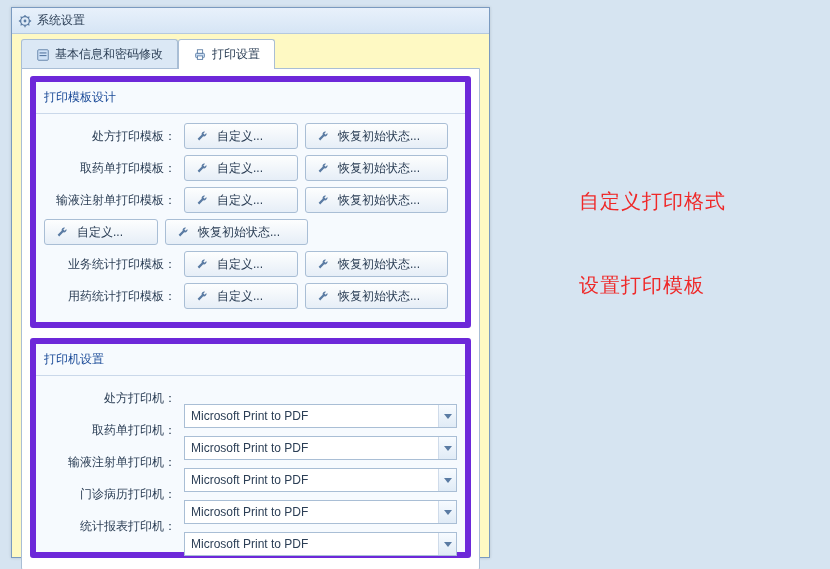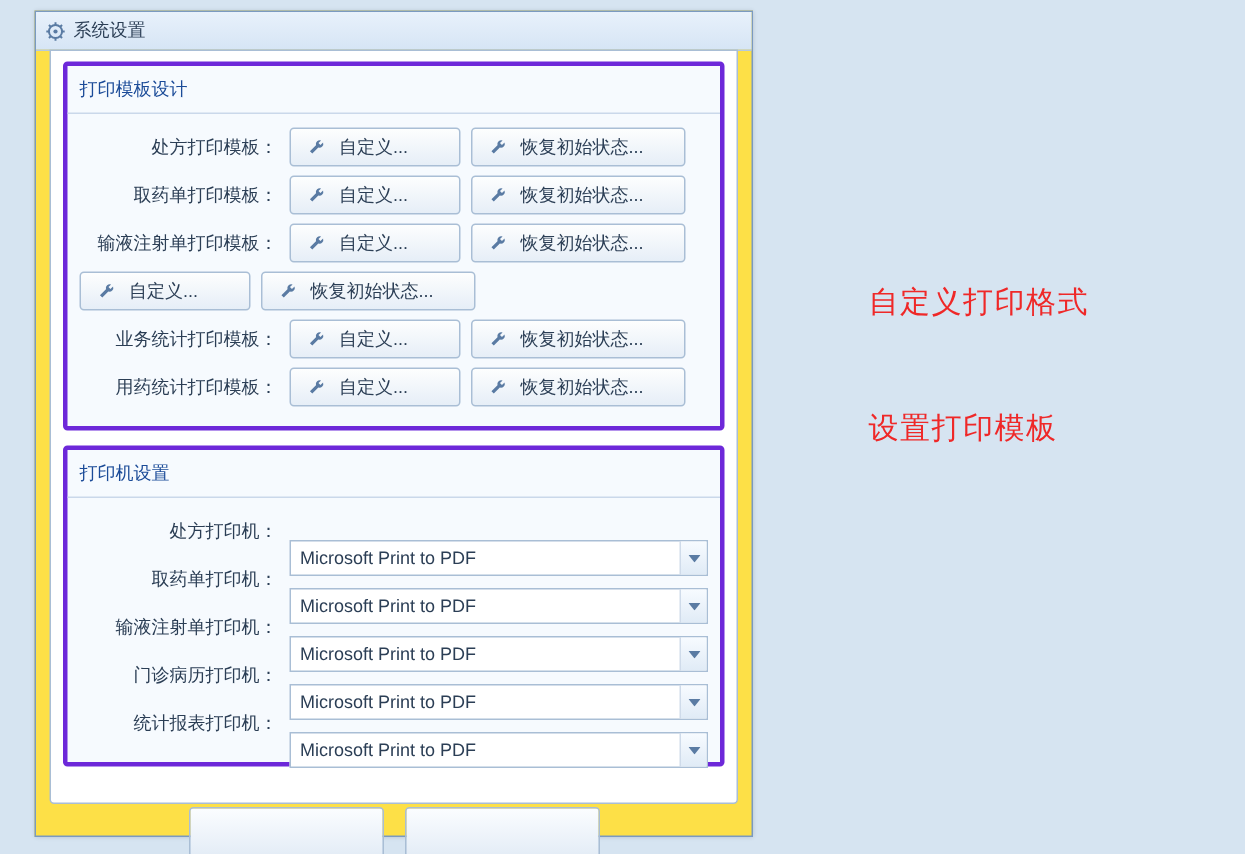--- a/index.html
+++ b/index.html
@@ -6,25 +6,25 @@
     body {
       font-family: "Microsoft YaHei", Tahoma, Arial, sans-serif;
       font-size: 12px;
       background: #d6e4f1;
       width: 830px;
       height: 569px;
       overflow: hidden;
     }
     .window {
       position: absolute;
-      left: 23px;
+      left: 11px;
       top: 7px;
       width: 479px;
       height: 551px;
-      background: #fde047;
+      background: #fef9c3;
       border: 1px solid #7a9ac0;
       box-shadow: 0 0 3px rgba(0,0,0,0.15);
     }
     .titlebar {
       height: 26px;
       background: linear-gradient(#e8f1fb, #d6e5f5);
       border-bottom: 1px solid #b5c9de;
       display: flex;
       align-items: center;
       padding: 0 6px;
@@ -61,21 +61,21 @@
       margin: 0 9px 9px 9px;
       border: 1px solid #a9bed5;
       background: #fff;
       height: 503px;
       border-radius: 0 0 3px 3px;
       top: -1px;
     }
     .panel-inner { padding: 7px 8px; }
 
     .group {
-      border: 3px solid #6d28d9;
+      border: 6px solid #6d28d9;
       border-radius: 3px;
       background: #f6fafe;
       margin-bottom: 10px;
     }
     .group-header {
       padding: 7px 8px;
       color: #1b4b98;
       border-bottom: 1px solid #cad8ea;
       font-size: 12px;
     }
@@ -188,20 +188,38 @@
 <div class="window">
   <div class="titlebar">
     <svg class="title-icon" viewBox="0 0 16 16">
         <circle cx="8" cy="8" r="5" fill="none" stroke="#5a7ba3" stroke-width="1.5"></circle>
         <circle cx="8" cy="8" r="1.6" fill="#5a7ba3"></circle>
         <path d="M8 1v2M8 13v2M1 8h2M13 8h2M3 3l1.4 1.4M11.6 11.6L13 13M13 3l-1.4 1.4M4.4 11.6L3 13" stroke="#5a7ba3" stroke-width="1.5"></path>
       </svg>
     <span class="title-text">系统设置</span>
   </div>
 
+  <div class="tabs">
+    <div class="tab">
+      <svg class="tab-icon" viewBox="0 0 16 16">
+          <rect x="2" y="2" width="12" height="12" rx="1" fill="#cfe2f7" stroke="#5a7ba3"></rect>
+          <rect x="4" y="5" width="8" height="1.3" fill="#5a7ba3"></rect>
+          <rect x="4" y="8" width="8" height="1.3" fill="#5a7ba3"></rect>
+        </svg>
+      <span>基本信息和密码修改</span>
+    </div>
+    <div class="tab active">
+      <svg class="tab-icon" viewBox="0 0 16 16">
+          <rect x="3" y="6" width="10" height="5" rx="1" fill="#cfe2f7" stroke="#5a7ba3"></rect>
+          <rect x="5" y="2" width="6" height="4" fill="#fff" stroke="#5a7ba3"></rect>
+          <rect x="5" y="9" width="6" height="4" fill="#fff" stroke="#5a7ba3"></rect>
+        </svg>
+      <span>打印设置</span>
+    </div>
+  </div>
 
   <div class="panel">
     <div class="panel-inner">
 
       <div class="group">
         <div class="group-header">打印模板设计</div>
         <div class="group-body" id="template-rows">
             <div class="trow">
     <span class="label">处方打印模板：</span>
     <button class="btn btn-custom">

